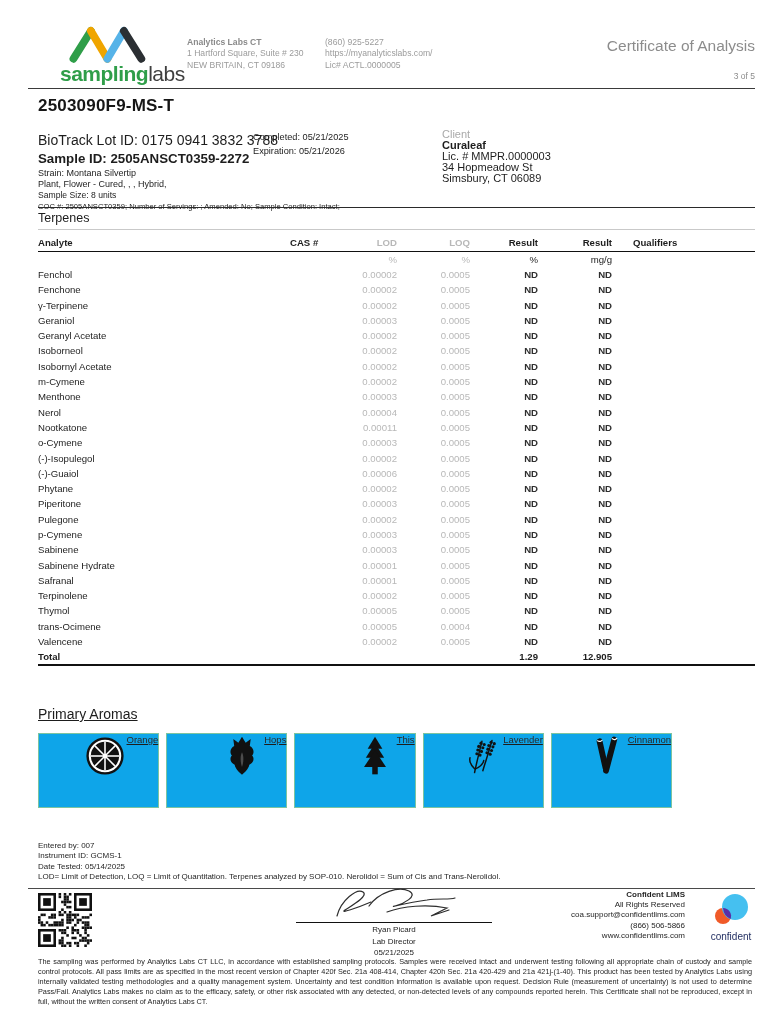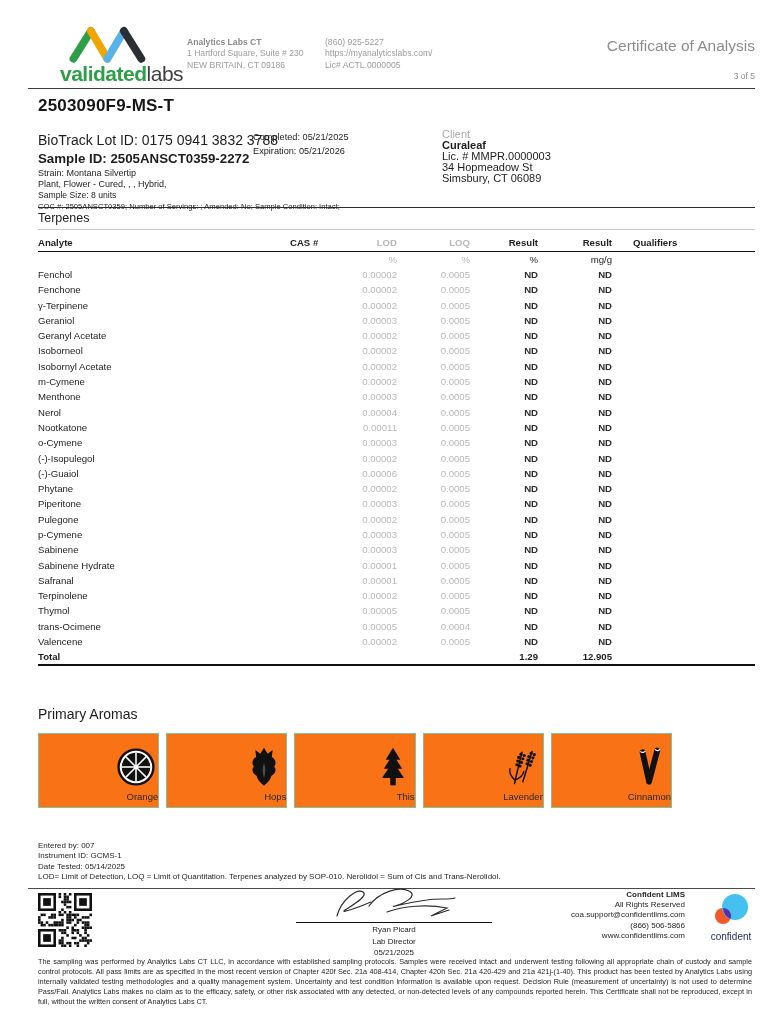--- a/index.html
+++ b/index.html
@@ -38,25 +38,25 @@
   table.terp th { font-size:9.6px; font-weight:700; padding:0 0 3px 0; }
   table.terp td { font-size:9.6px; height:15.3px; padding:0; vertical-align:middle; }
   .thead-row th { border-bottom:1.6px solid #111; }
   .units-row td { height:13px; }
   .r { text-align:right; } .l { text-align:left; }
   .gray { color:#b8b8b8; }
   .qual-pad { padding-left:21px !important; }
   .nd { font-weight:600; color:#2e2e2e; }
   .total-row td { font-weight:700; border-bottom:2px solid #111; height:16px; }
   
-  .aromas { position:absolute; left:38px; top:706px; width:634px; }
+  .aromas { position:absolute; left:38px; top:706px; width:634px;text-decoration:underline; }
   .aromas-title { font-size:14px; color:#1d1d1d; }
   .aroma-row { display:flex; gap:7px; margin-top:11px; }
-  .aroma-card { flex:1; height:75px; border:1.5px solid #7cc4a0; background:#f97316;
-    display:flex; flex-direction:column; align-items:flex-end; justify-content:flex-end; padding-bottom:5px; }
+  .aroma-card { flex:1; height:75px; border:1.5px solid #7cc4a0; background:#0ea5e9;
+    display:flex; flex-direction:row; align-items:flex-start; justify-content:flex-end; padding-bottom:5px; }
   .aroma-card svg { margin-bottom:2px; }
   .aroma-label { font-size:9.5px; color:#2a2a2a; }
   
   .meta { position:absolute; left:38px; top:841px; font-size:8px; line-height:10.4px; color:#1f1f1f; }
   .rule-footer { position:absolute; top:888px; left:28px; width:727px; border-top:1px solid #4a4a4a; }
   
   .qr { position:absolute; left:38px; top:893px; width:54px; height:54px; }
   .sig-block { position:absolute; left:296px; top:886px; width:196px; text-align:center; }
   .sig-line { border-top:1.5px solid #111; margin-top:-4px; }
   .sig-block .who { font-size:8px; line-height:9.6px; margin-top:2px; }
@@ -75,21 +75,21 @@
   <div class="logo-mark">
     <svg width="96" height="40" viewBox="0 0 100 46">
       <g fill="none" stroke-width="9" stroke-linecap="round">
         <path d="M8 40 L28 8" stroke="#2f9e49"></path>
         <path d="M28 8 L47 40" stroke="#f0a500"></path>
         <path d="M47 40 L66 8" stroke="#56b3e8"></path>
         <path d="M66 8 L86 40" stroke="#2b2f33"></path>
       </g>
     </svg>
   </div>
-  <div class="brand"><span class="g">validated</span><span class="d">labs</span></div>
+  <div class="brand"><span class="g">sampling</span><span class="d">labs</span></div>
 
   <div class="hdr-col col-company">
     <div class="b">Analytics Labs CT</div>
     <div>1 Hartford Square, Suite # 230</div>
     <div>NEW BRITAIN, CT 09186</div>
   </div>
   <div class="hdr-col col-contact">
     <div>(860) 925-5227</div>
     <div>https://myanalyticslabs.com/</div>
     <div>Lic# ACTL.0000005</div>

